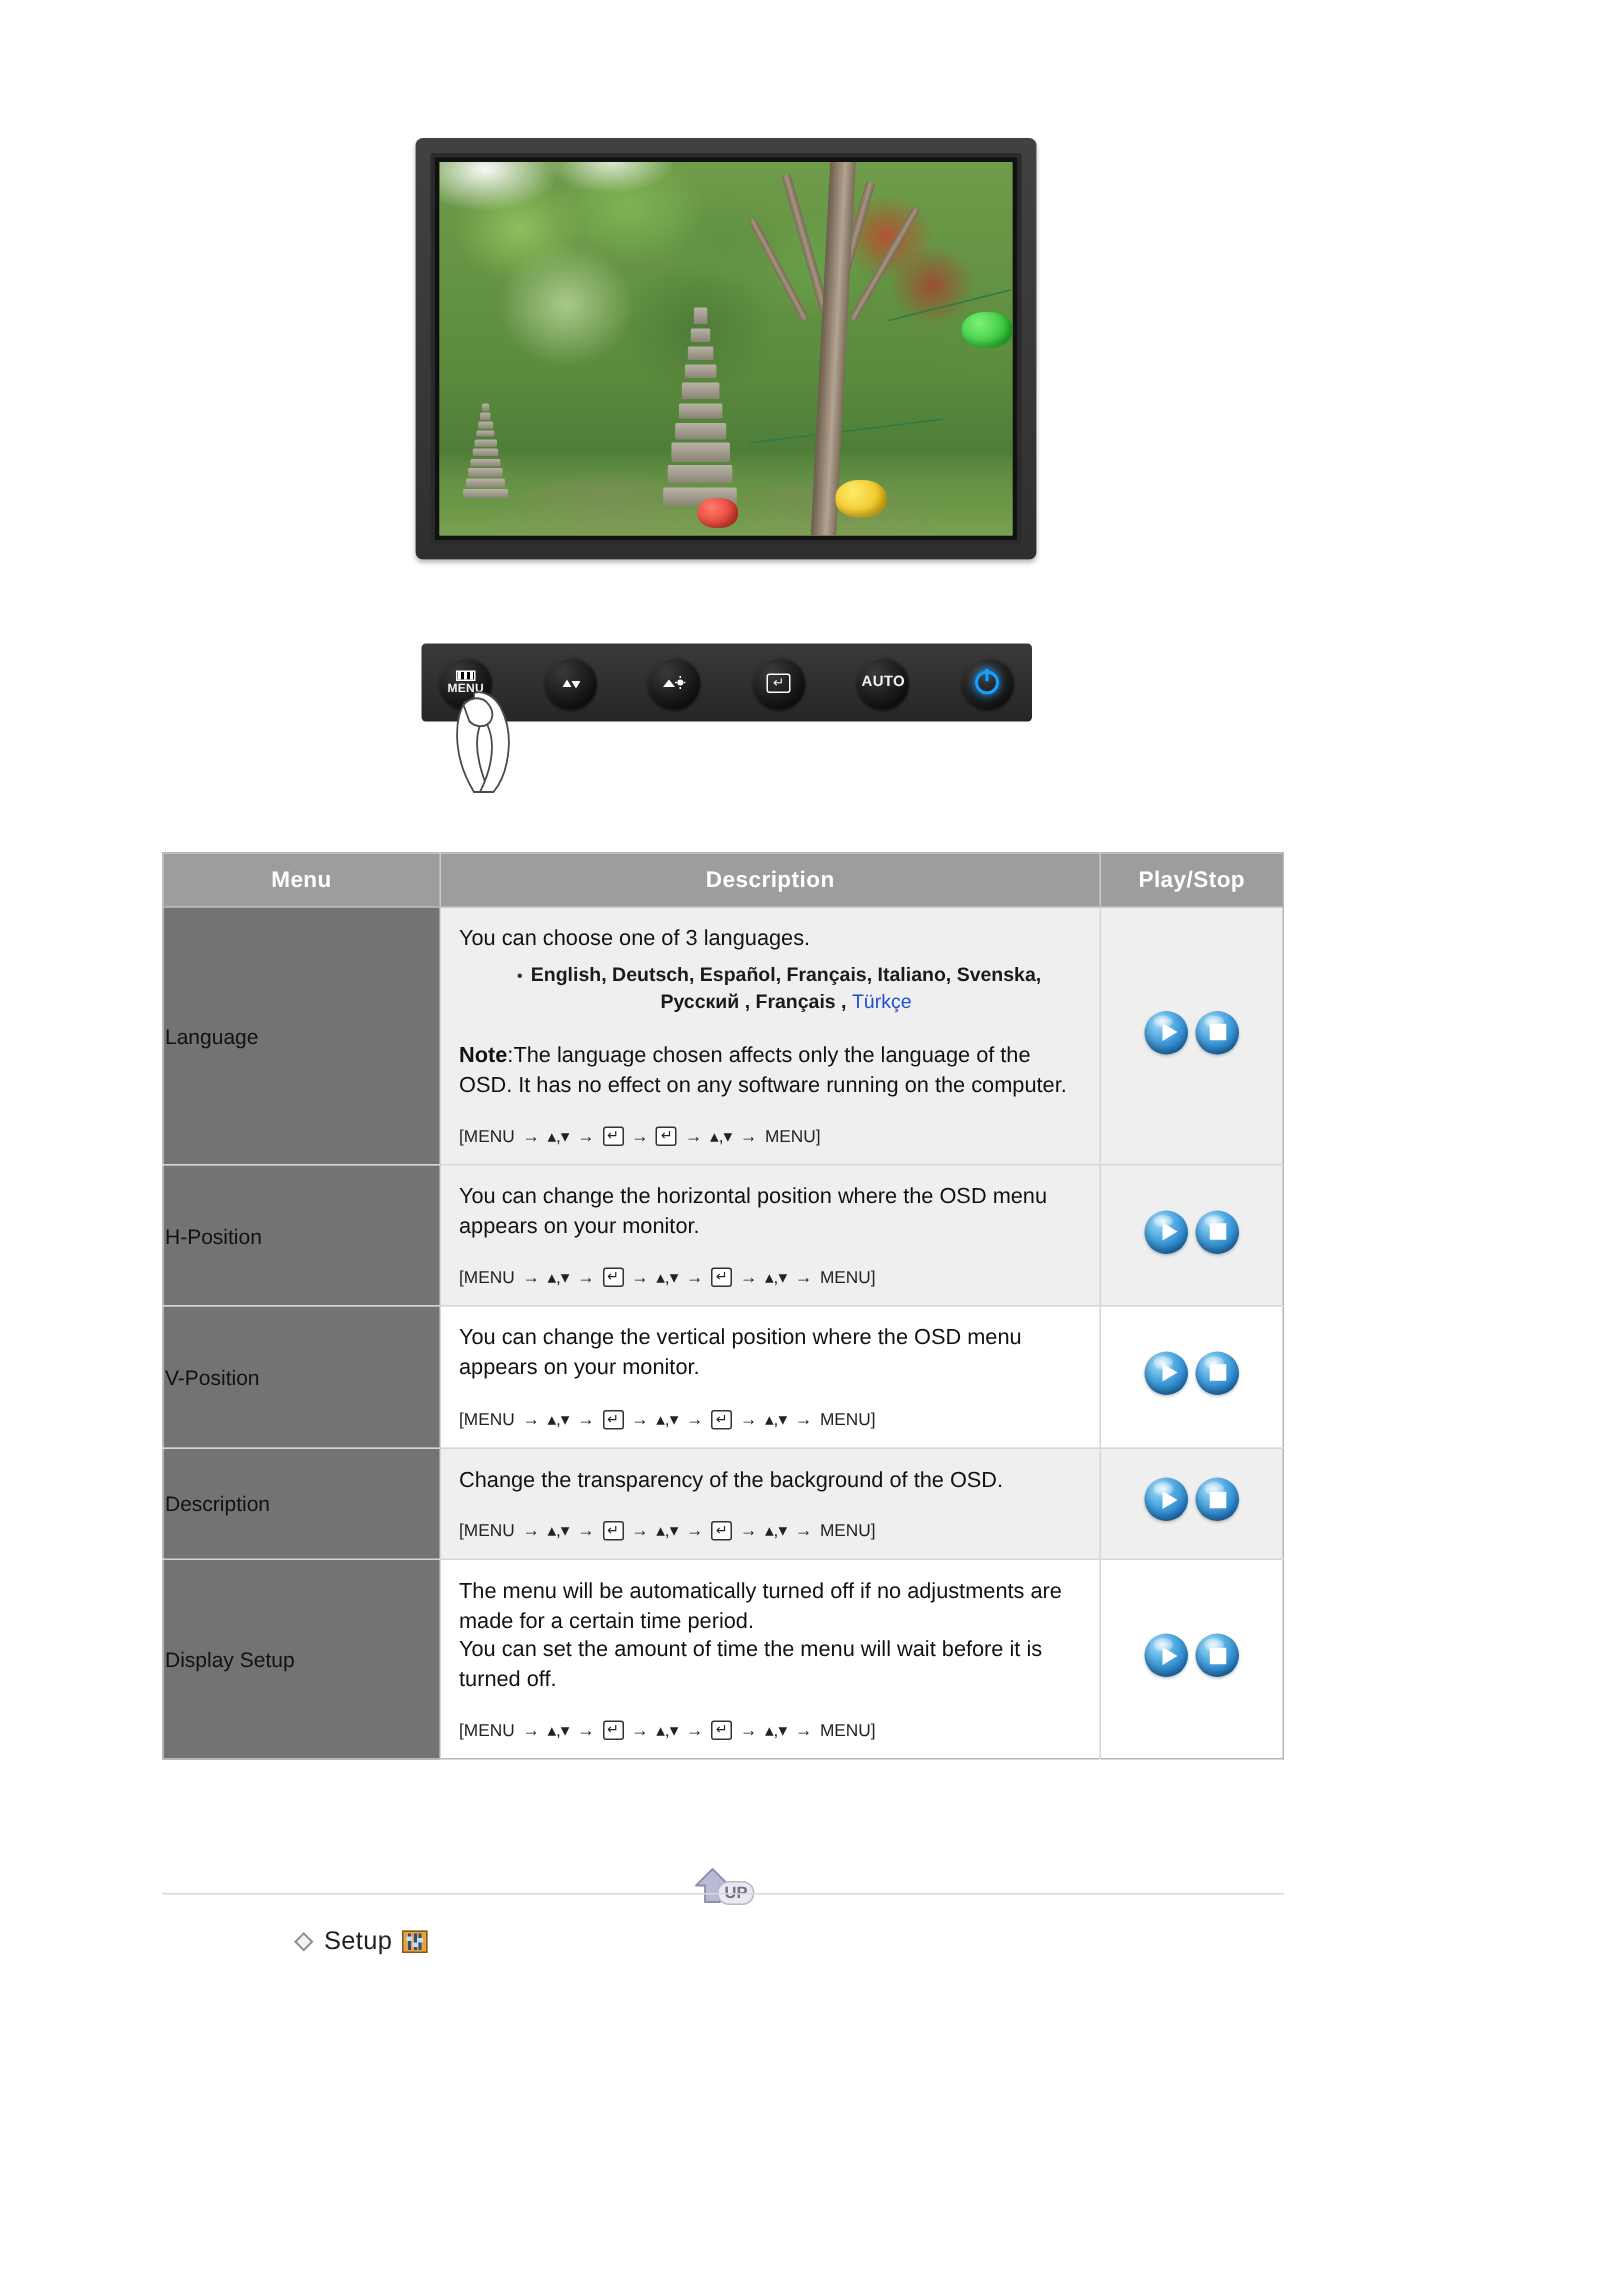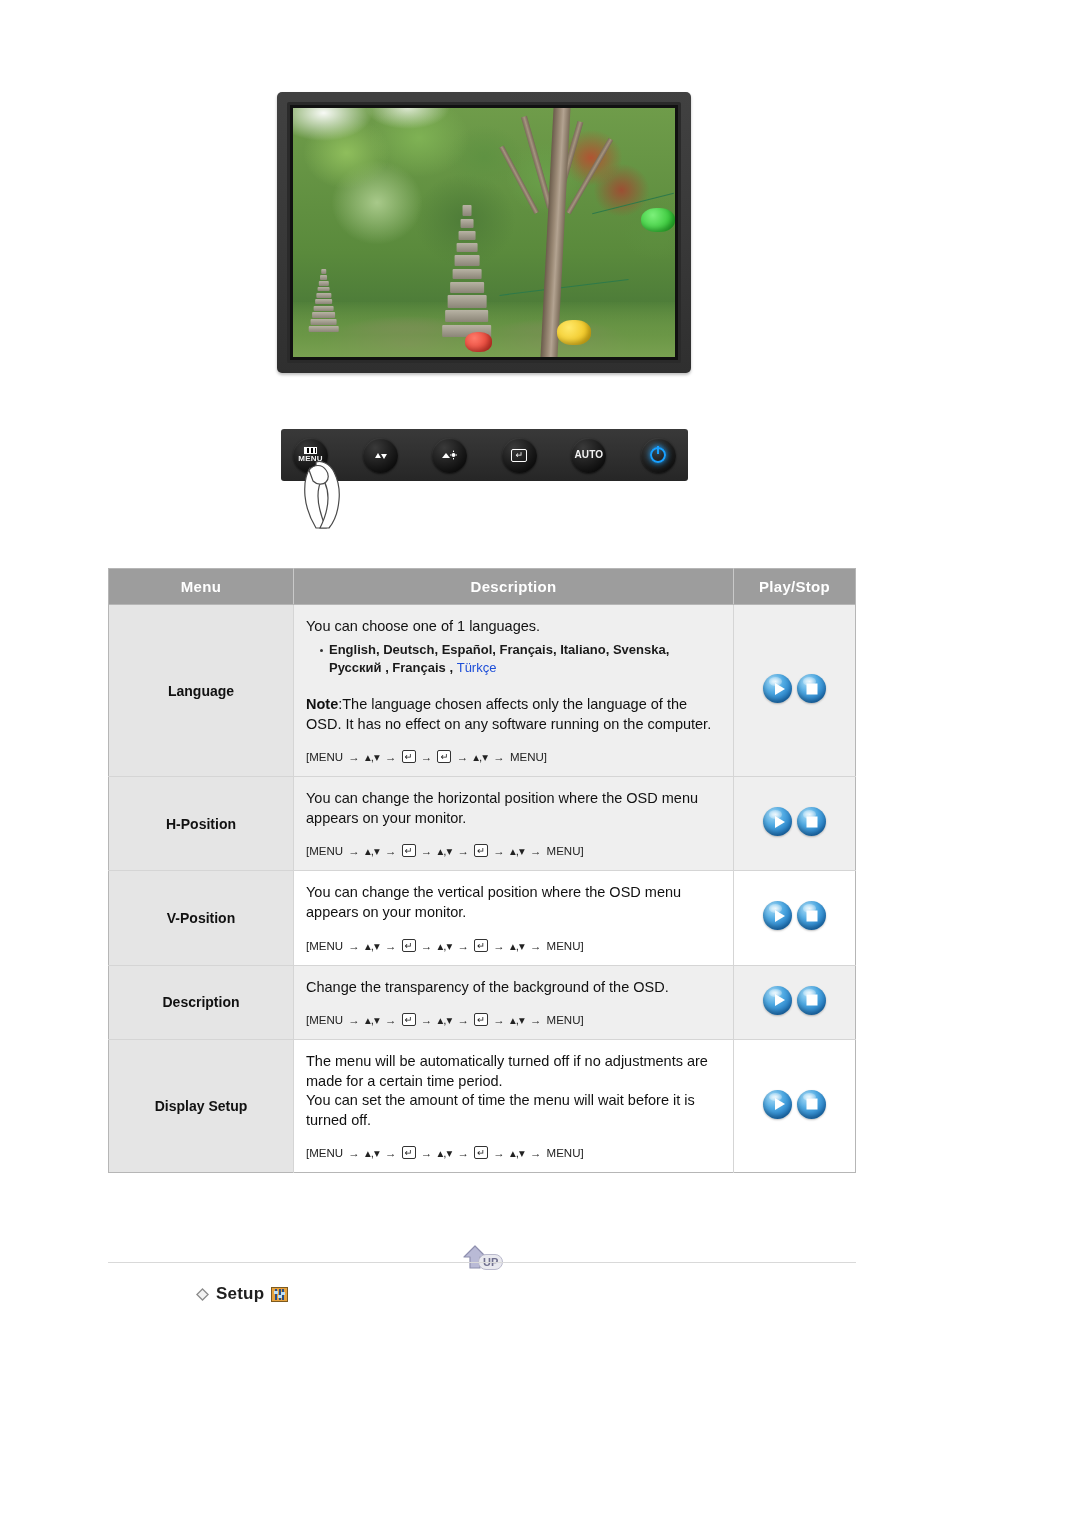--- a/index.html
+++ b/index.html
@@ -153,28 +153,28 @@
   table.osd { border-collapse: collapse; width: 100%; border: 1px solid #b6b6b6; background: #fff; }
   table.osd th {
     background: #9d9d9d; color: #ffffff; font-size: 15px; font-weight: bold;
     padding: 9px 4px; border-right: 1px solid #c9c9c9; border-bottom: 1px solid #b6b6b6;
     text-align: center; letter-spacing: .3px;
   }
   table.osd th:last-child { border-right: none; text-align: center; }
   table.osd td { border-right: 1px solid #d5d5d5; border-bottom: 1px solid #d5d5d5; vertical-align: middle; }
   table.osd tr:last-child td { border-bottom: none; }
   table.osd td:last-child { border-right: none; }
-  .c-menu { width: 185px; background: #e5e5e5; text-align: center; font-weight: bold; font-size: 14px; color: #111; }
+  .c-menu { width: 185px; background: #737373; text-align: left; font-weight: normal; font-size: 14px; color: #111; }
   .c-desc { padding: 12px 14px 12px 12px; color: #111; }
   .c-play { width: 122px; text-align: center; }
   .row-shade .c-desc, .row-shade .c-play { background: #efefef; }
   .row-plain .c-desc, .row-plain .c-play { background: #ffffff; }
 
   .desc-line { font-size: 14.5px; line-height: 1.35; }
-  .lang-bullet { margin: 4px 0 0 14px; font-size: 13px; line-height: 1.45; font-weight: bold; color: #1a1a1a; }
+  .lang-bullet { margin: 4px 0 0 14px; font-size: 13px; line-height: 1.45; font-weight: bold; color: #1a1a1a; text-align: center; }
   .lang-bullet .dot { display: inline-block; width: 3px; height: 3px; background: #333; border-radius: 50%; vertical-align: middle; margin-right: 6px; }
   .lang-bullet .faint { color: #1d4ed8; font-weight: normal; }
   .note-block { margin-top: 16px; font-size: 14.5px; line-height: 1.38; }
   .note-block b { font-weight: bold; text-align: center; }
   .path { margin-top: 16px; font-size: 11.5px; color: #222; white-space: nowrap; }
   .path .kbd {
     display: inline-block; border: 1px solid #333; border-radius: 2px;
     padding: 0 2px; font-size: 9.5px; line-height: 11px; vertical-align: 1px; background: #fff;
   }
   .path .ar { padding: 0 2px; }
@@ -199,21 +199,21 @@
   .up-badge {
     position: absolute; left: 16px; top: 10px;
     background: #e9e9ef; border: 1px solid #b9b9cc; border-radius: 8px;
     font-size: 11px; font-weight: bold; color: #6f6f8e; padding: 0 4px; line-height: 14px;
   }
 
   
   .divider { position: absolute; left: 108px; top: 1262px; width: 748px; height: 1px; background: #d9d9d9; }
   .setup-row { position: absolute; left: 196px; top: 1284px; display: flex; align-items: center; gap: 7px; }
   .setup-bullet { width: 13px; height: 13px; }
-  .setup-label { font-size: 17px; font-weight: bold; color: #1f1f1f; letter-spacing: .2px; }
+  .setup-label { font-size: 17px; font-weight: normal; color: #1f1f1f; letter-spacing: .2px; }
   .setup-icon {
     width: 17px; height: 15px; background: #e8a33d; border: 1px solid #7d5a1e;
     display: inline-flex; align-items: center; justify-content: center; gap: 1.5px;
   }
   .setup-icon s { display: block; width: 2px; height: 11px; background: #2b4f86; text-decoration: none; position: relative; }
   .setup-icon s::after { content: ""; position: absolute; left: -1px; width: 4px; height: 3px; background: #bfe0f5; }
   .setup-icon s:nth-child(1)::after { top: 2px; }
   .setup-icon s:nth-child(2)::after { top: 6px; }
   .setup-icon s:nth-child(3)::after { top: 3px; }
 </style>
@@ -333,21 +333,21 @@
           <th class="c-menu">Menu</th>
           <th>Description</th>
           <th class="c-play">Play/Stop</th>
         </tr>
       </thead>
       <tbody>
 
         <tr class="row-shade">
           <td class="c-menu">Language</td>
           <td class="c-desc">
-            <div class="desc-line">You can choose one of 1 languages.</div>
+            <div class="desc-line">You can choose one of 3 languages.</div>
             <div class="lang-bullet">
               <span class="dot"></span><span>English, Deutsch, Español, Français,  Italiano, Svenska,</span><br>
               <span style="margin-left:9px">Русский , Français ,</span>
               <span class="faint">Türkçe</span>
             </div>
             <div class="note-block">
               <b>Note</b><span>:The language chosen affects only the language of the OSD. It has no effect on any software running on the computer.</span>
             </div>
             <div class="path">
               [MENU <span class="ar">→</span> ▴,▾ <span class="ar">→</span> <span class="kbd">↵</span> <span class="ar">→</span> <span class="kbd">↵</span> <span class="ar">→</span> ▴,▾ <span class="ar">→</span> MENU]

